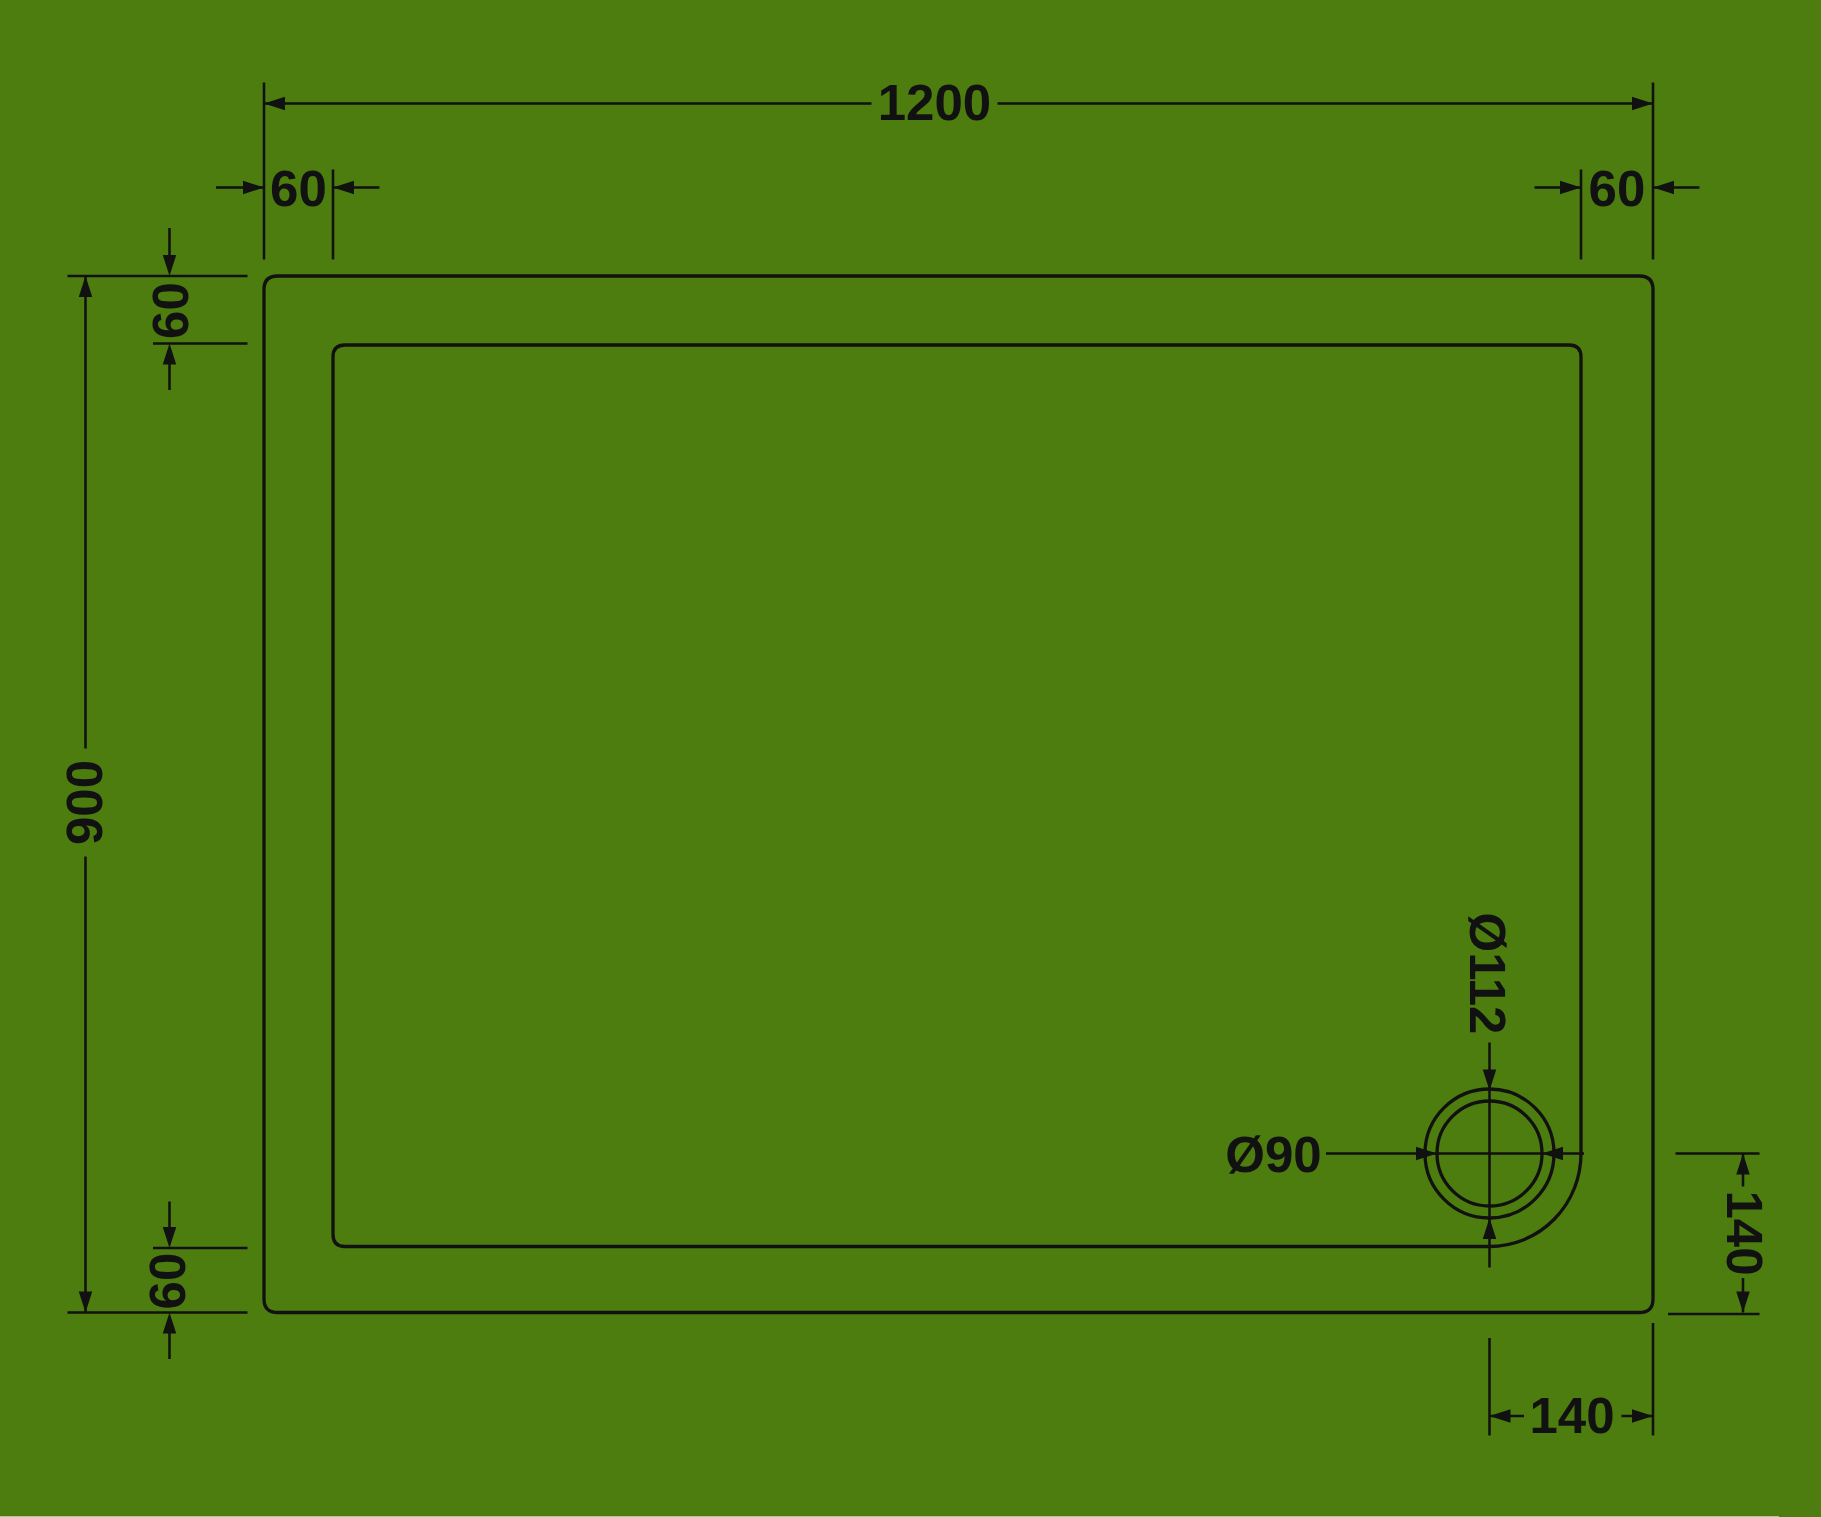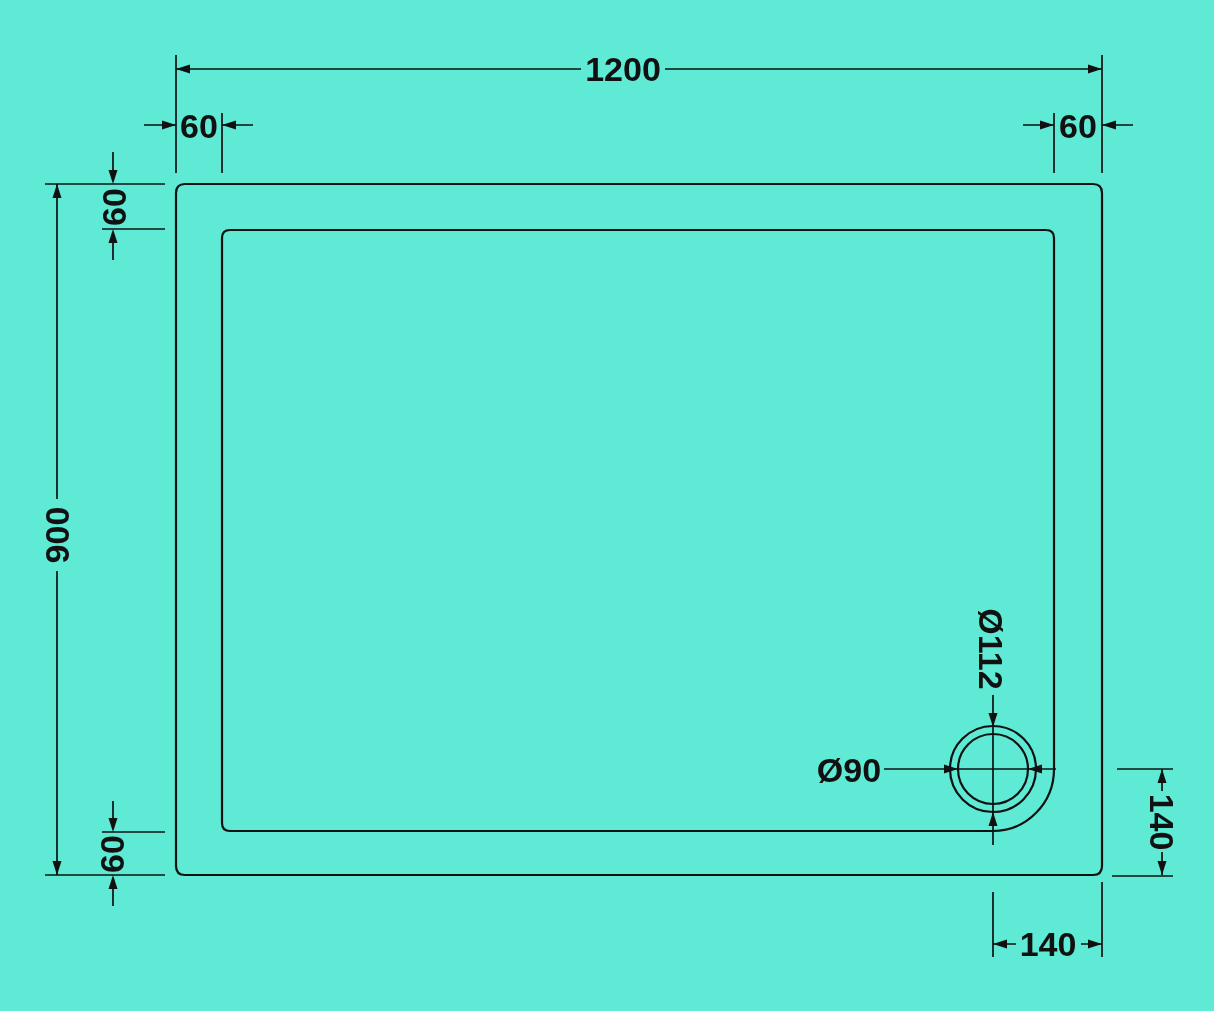--- a/index.html
+++ b/index.html
@@ -1,16 +1,16 @@
 <!DOCTYPE html>
 <html style="--line: #111111;"><head>
 <meta charset="utf-8">
 <style>
   html,body{margin:0;padding:0;background:#fff;}
-  .page{position:relative;width:1214px;height:1011px;background:#5eead4;overflow:hidden;
+  .page{position:relative;width:1214px;height:1011px;background:#4d7c0f;overflow:hidden;
         font-family:"Liberation Sans","DejaVu Sans",sans-serif;}
   svg{display:block}
   .outline{fill:none;stroke:var(--line,#111);stroke-width:2.2px;}
   .thin{fill:none;stroke:var(--line,#111);stroke-width:1.7px;}
   .ah{fill:var(--line,#111);stroke:none;}
   text{fill:var(--line,#111);font-weight:700;font-size:34px;
        font-family:"Liberation Sans","DejaVu Sans",sans-serif;}
   .mid{text-anchor:middle;dominant-baseline:central;}
 </style>
 </head>

